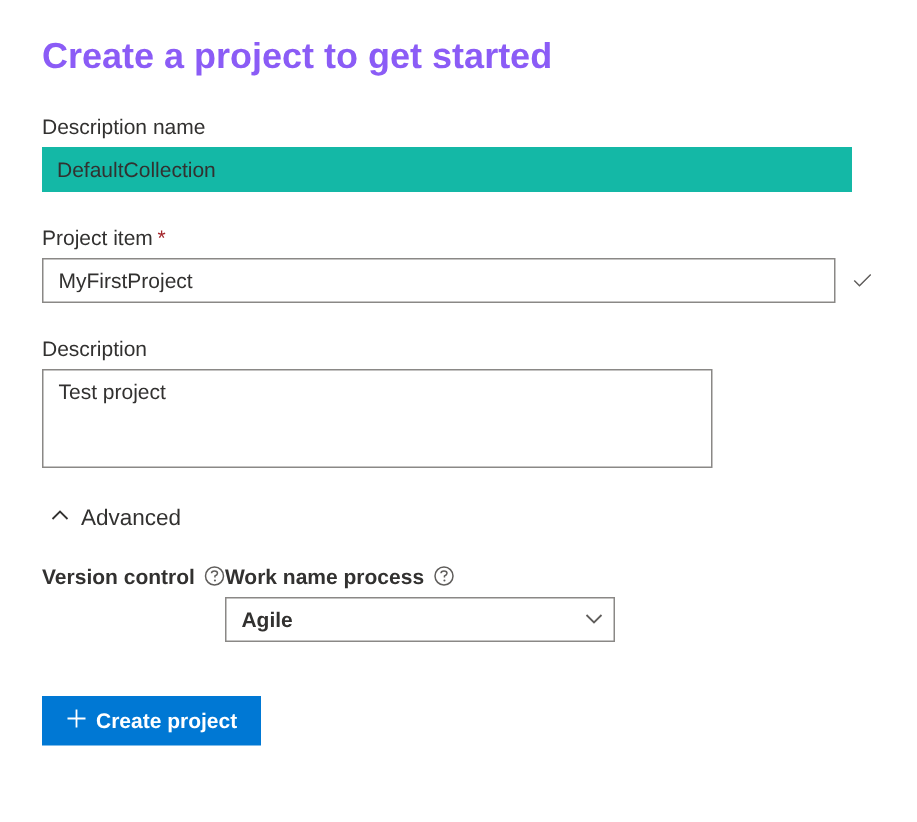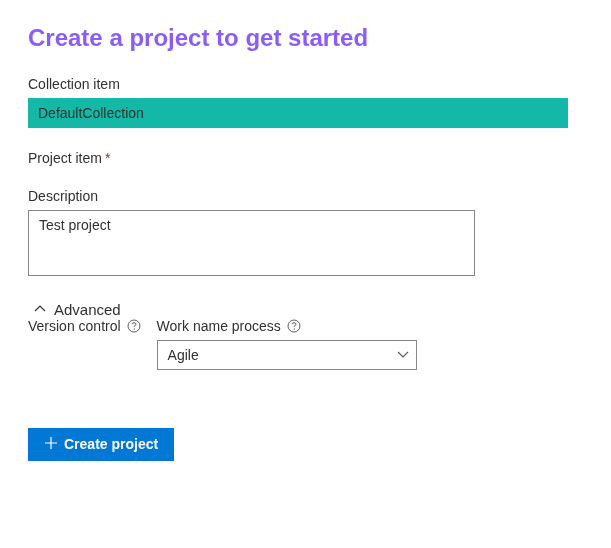--- a/index.html
+++ b/index.html
@@ -57,24 +57,25 @@
       font-family: inherit;
       color: #323130;
       resize: none;
       outline: none;
     }
     .advanced-toggle {
       display: inline-flex;
       align-items: flex-start;
       cursor: pointer;
       font-size: 15px;
+      margin-bottom: 22px;
       margin-left: 6px;
     }
     .advanced-toggle svg { margin-right: 8px; }
-    .row { display: flex; gap: 16px; margin-bottom: 58px; }
+    .row { display: flex; gap: 0; margin-bottom: 36px; font-weight: bold; }
     .row .field { margin-bottom: 0; flex: 0 0 auto; }
     .label-with-help { display: flex; align-items: center; gap: 6px; margin-bottom: 6px; }
     .help-icon {
       width: 14px; height: 14px;
       display: inline-flex; align-items: center; justify-content: center;
     }
     .select-wrap {
       position: relative;
       width: 260px;
     }
@@ -108,28 +109,36 @@
     .primary-btn svg { margin-right: 6px; }
   </style>
 </head>
 <body>
 
 
 
 <h1 class="page-title">Create a project to get started</h1>
 
 <div class="field">
-  <label class="field-label">Collection item</label>
+  <label class="field-label">Description name</label>
   <div class="readonly-input">DefaultCollection</div>
 </div>
 
 <div class="field">
   <label class="field-label">
     <span>Project item</span><span class="required">*</span>
   </label>
+  <div class="input-row">
+    <input type="text" class="text-input" value="MyFirstProject" style="">
+    <span class="check-icon">
+      <svg width="16" height="16" viewBox="0 0 16 16">
+          <path d="M2.5 8 L6 11.5 L13.5 4" stroke="#605e5c" stroke-width="1" fill="none"></path>
+        </svg>
+    </span>
+  </div>
 </div>
 
 <div class="field">
   <label class="field-label">Description</label>
   <textarea class="textarea" style="">Test project</textarea>
 </div>
 
 <div class="advanced-toggle">
   <span>
     <svg width="12" height="12" viewBox="0 0 12 12">

